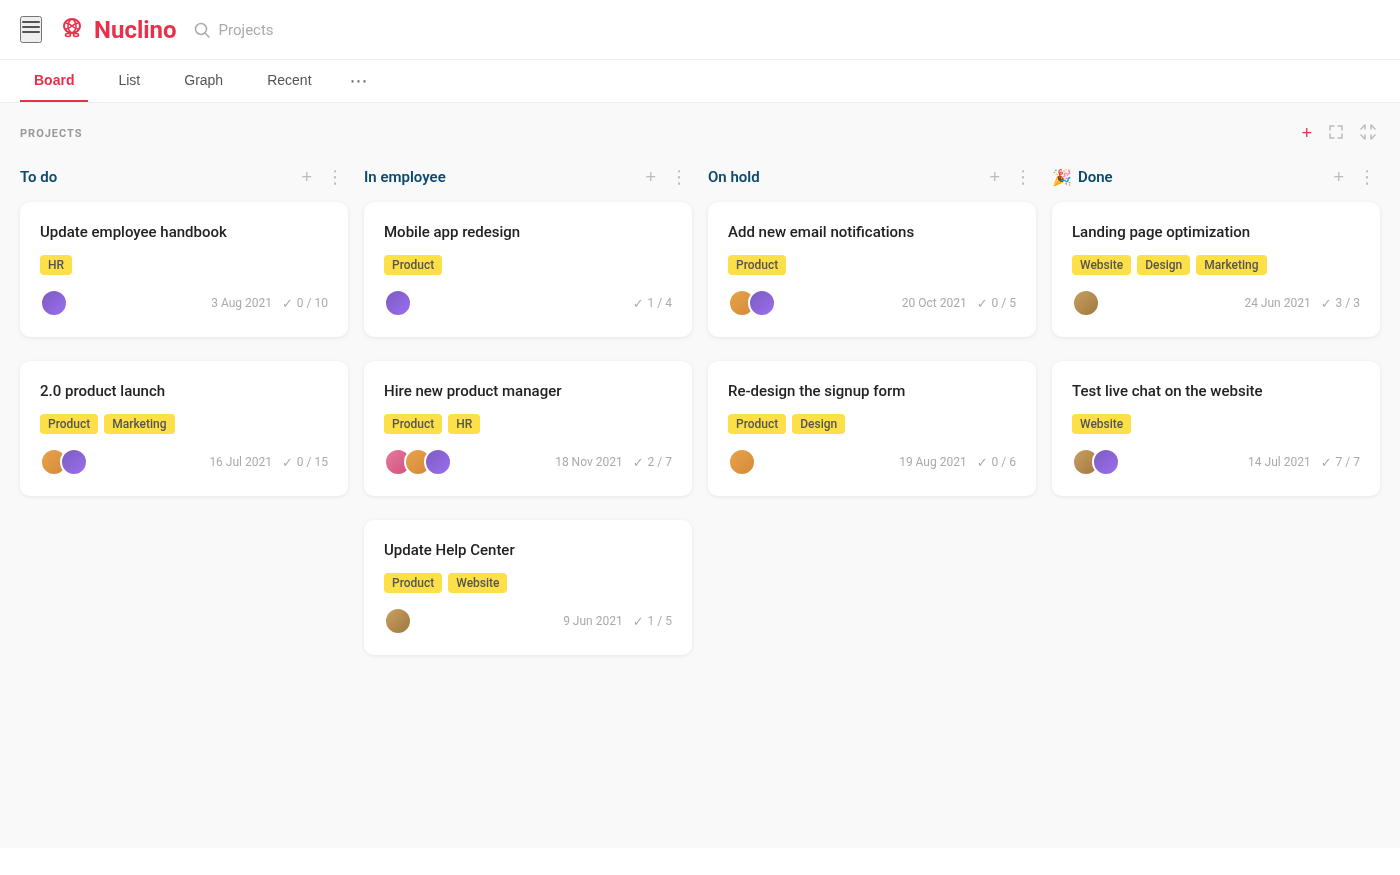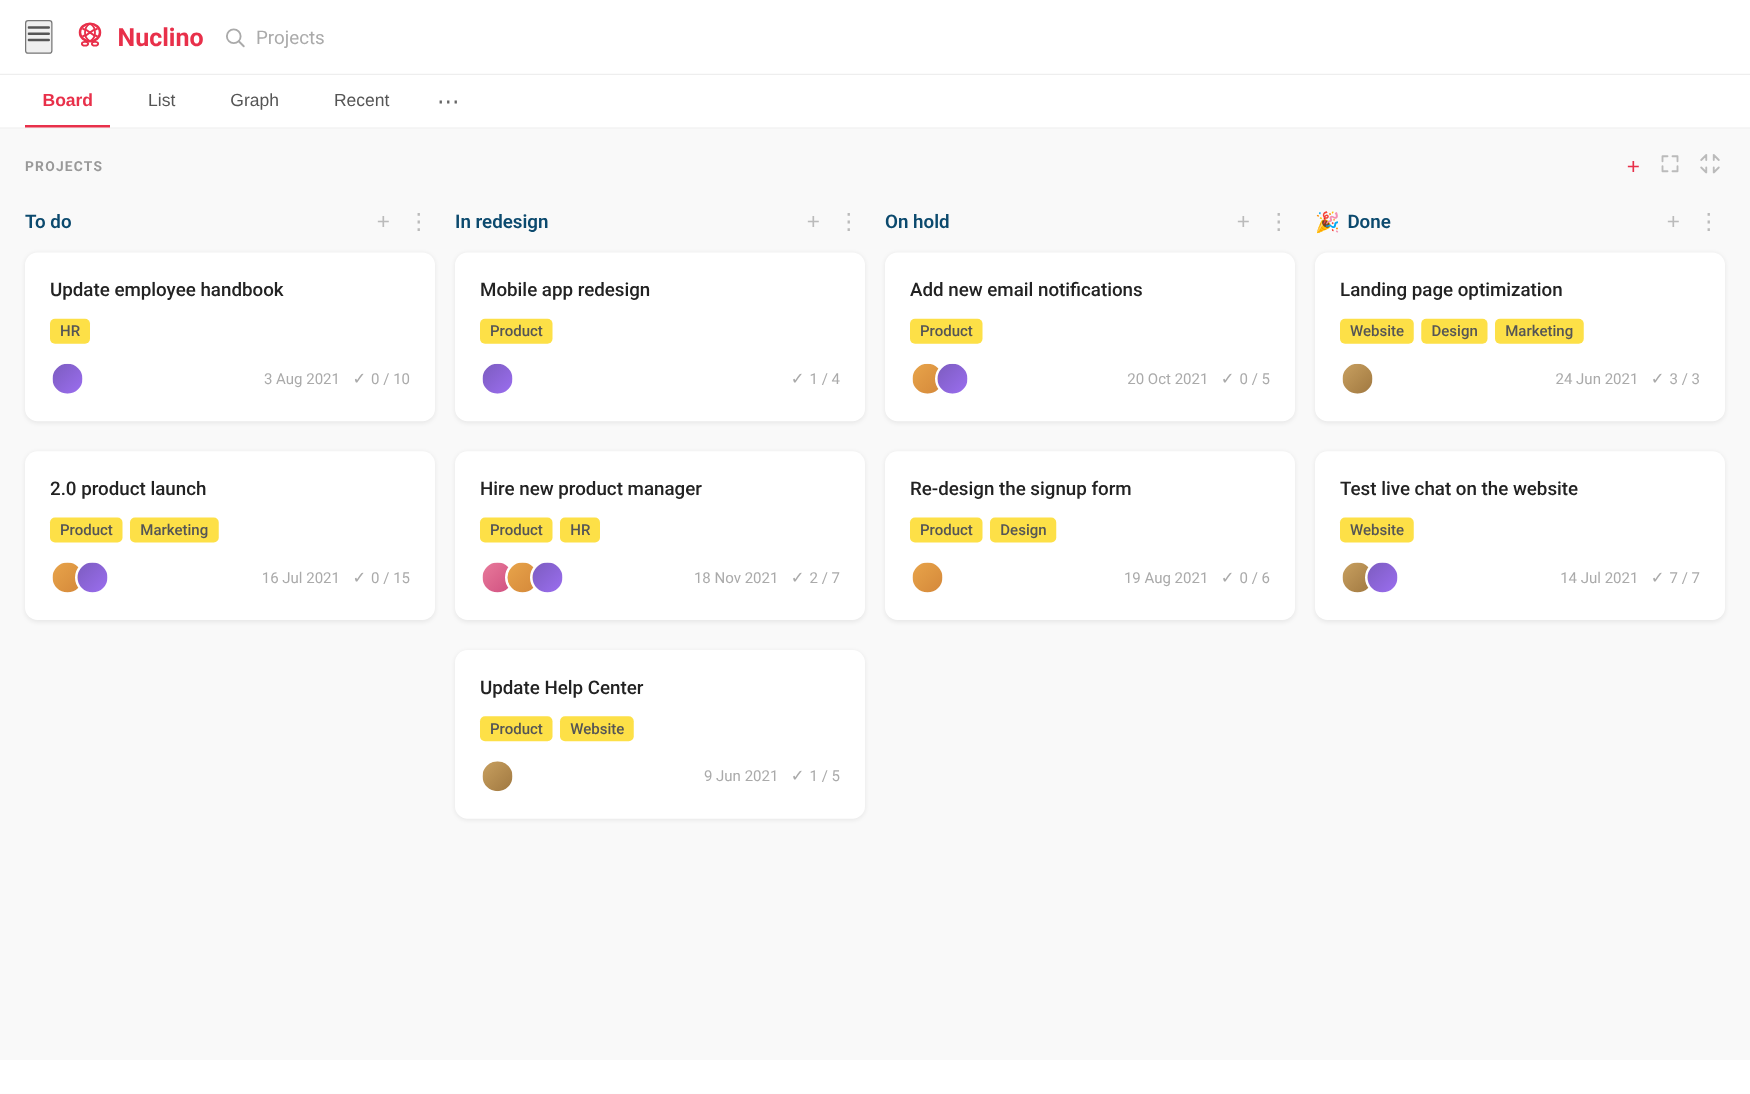--- a/index.html
+++ b/index.html
@@ -9,21 +9,21 @@
     .header {
       display: flex;
       align-items: center;
       padding: 0 20px;
       height: 60px;
       border-bottom: 1px solid #eee;
       background: #fff;
     }
     .header-left { display: flex; align-items: center; gap: 16px; flex: 1; }
     .hamburger { cursor: pointer; color: #555; font-size: 18px; }
-    .logo { display: flex; align-items: center; gap: 8px; font-size: 20px; font-weight: 700; color: #e8304a; text-decoration: none; }
+    .logo { display: flex; align-items: center; gap: 8px; font-size: 24px; font-weight: 700; color: #e8304a; text-decoration: none; }
     .search-bar { display: flex; align-items: center; gap: 8px; color: #aaa; font-size: 15px; cursor: pointer; }
     .search-bar svg { width: 18px; height: 18px; }
     .header-right { display: flex; align-items: center; gap: 20px; }
     .invite-btn {
       display: flex; align-items: center; gap: 6px;
       background: none; border: none; cursor: pointer;
       font-size: 13px; font-weight: 600; color: #444;
       letter-spacing: 0.5px;
     }
     .invite-btn svg { width: 18px; height: 18px; }
@@ -240,21 +240,21 @@
               <span class="check-icon">✓</span>
               <span>0 / 15</span>
             </span>
           </div>
         </div>
       </div>
     </div>
 
     <div class="column">
       <div class="column-header">
-        <span class="column-title">In redesign</span>
+        <span class="column-title">In employee</span>
         <button class="col-btn">+</button>
         <button class="col-btn">⋮</button>
       </div>
 
       <div class="card">
         <div class="card-title">Mobile app redesign</div>
         <div class="card-tags">
           <span class="tag">Product</span>
         </div>
         <div class="card-footer">

